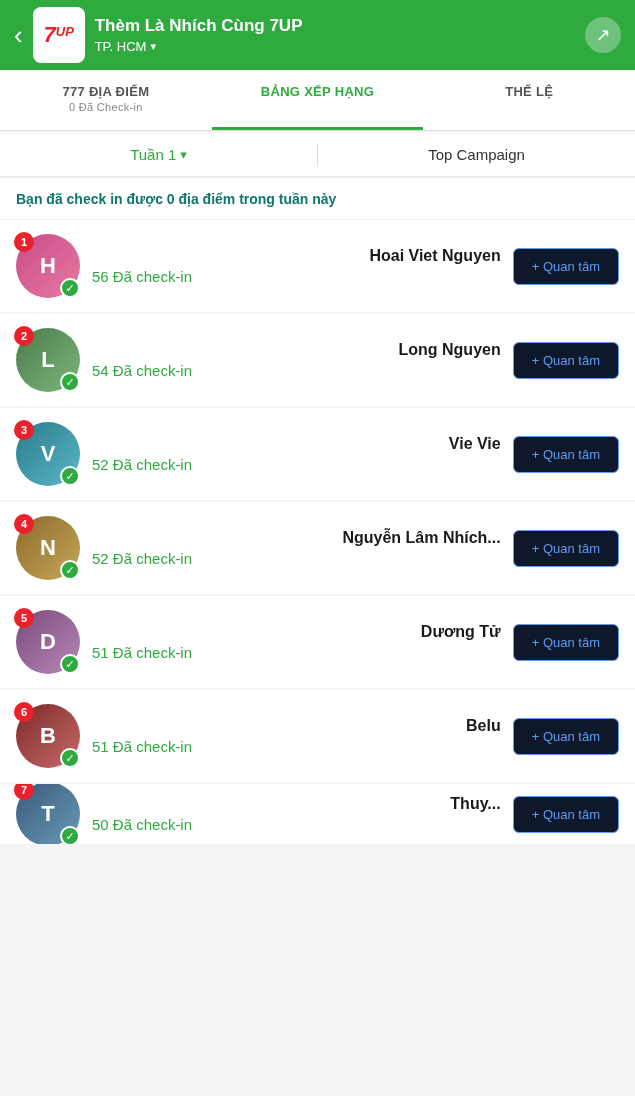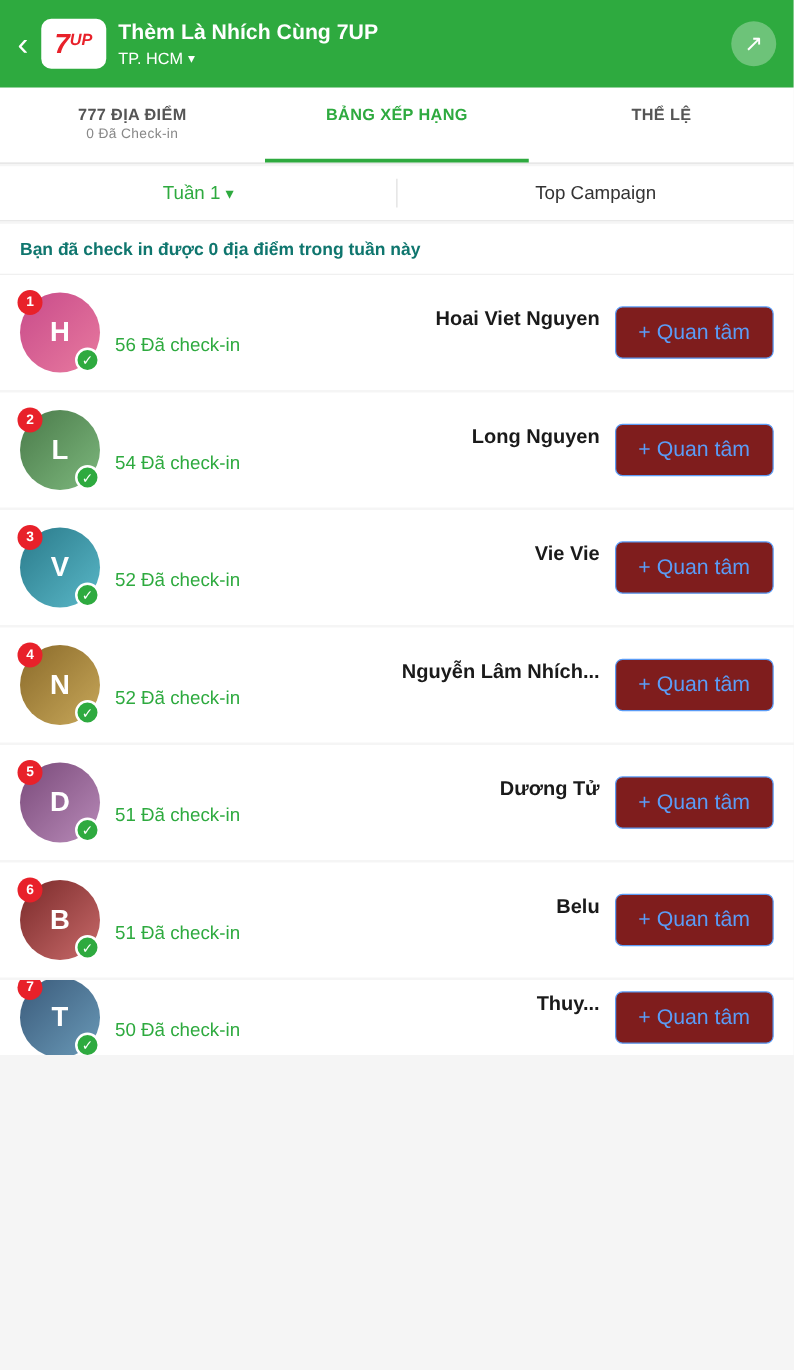--- a/index.html
+++ b/index.html
@@ -23,21 +23,21 @@
     .header-back {
       color: white;
       font-size: 26px;
       font-weight: 300;
       cursor: pointer;
       margin-right: 10px;
       line-height: 1;
     }
     .header-logo {
       width: 52px;
-      height: 40px;
+      height: 56px;
       background: white;
       border-radius: 8px;
       display: flex;
       align-items: center;
       justify-content: center;
       margin-right: 10px;
       flex-shrink: 0;
       overflow: hidden;
     }
     .header-title-block {
@@ -207,23 +207,23 @@
     .check-in-count {
       font-size: 15px;
       color: #2eaa3f;
       font-weight: 500;
     }
     .follow-btn {
       border: 1.5px solid #5b9cf6;
       border-radius: 6px;
       padding: 10px 18px;
       color: #5b9cf6;
-      font-size: 17px;
+      font-size: 13px;
       font-weight: 500;
-      background: #7f1d1d;
+      background: #0f172a;
       cursor: pointer;
       white-space: nowrap;
       flex-shrink: 0;
     }
 
     
     .av1 { background: linear-gradient(135deg, #c84b8a, #e87a9f); }
     .av2 { background: linear-gradient(135deg, #4a7a4a, #7db87d); }
     .av3 { background: linear-gradient(135deg, #2a7a8a, #5ab8c8); }
     .av4 { background: linear-gradient(135deg, #8a6a2a, #c8a85a); }

